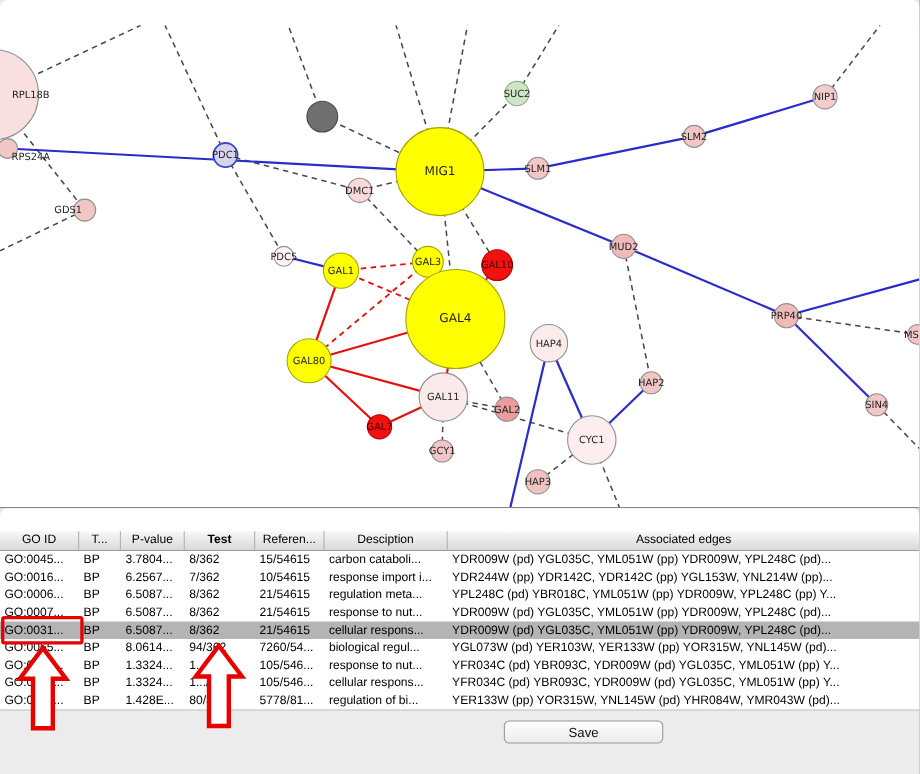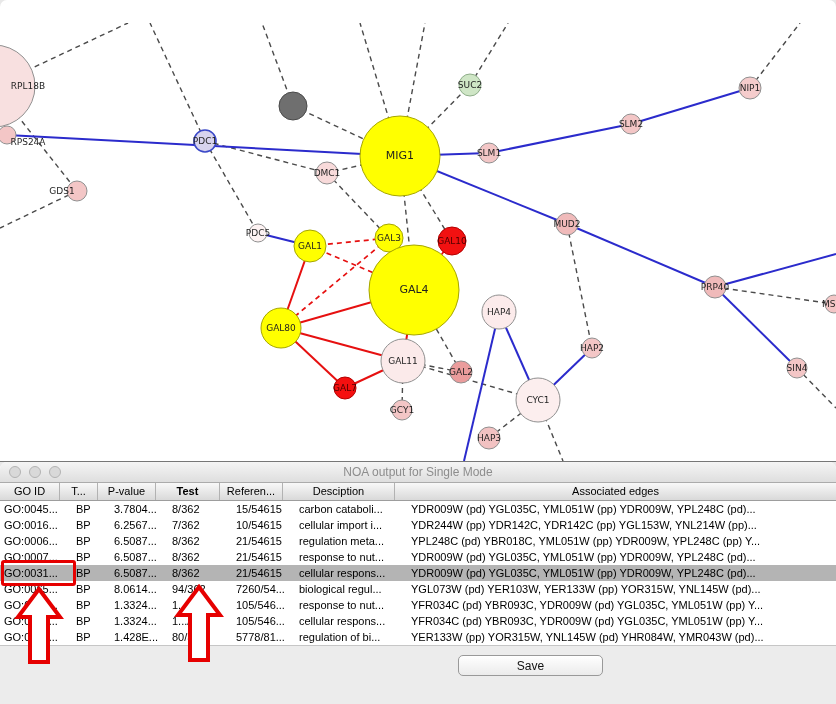--- a/index.html
+++ b/index.html
@@ -159,32 +159,24 @@
           <text x="402" y="390" text-anchor="middle" font-size="9" fill="#1f1f1f">GCY1</text>
           <circle cx="538" cy="377" r="22" fill="#fceeee" stroke="#909090" stroke-width="1"></circle>
           <text x="538" y="380" text-anchor="middle" font-size="9" fill="#1f1f1f">CYC1</text>
           <circle cx="489" cy="415" r="11" fill="#f2c2c2" stroke="#909090" stroke-width="1"></circle>
           <text x="489" y="418" text-anchor="middle" font-size="9" fill="#1f1f1f">HAP3</text>
         </svg>
     </div>
   </div>
 
   <div class="window output-window">
-    <div class="titlebar inactive">
-      <div class="traffic">
-        <span class="tl gray"></span>
-        <span class="tl gray"></span>
-        <span class="tl gray"></span>
-      </div>
-      <div class="win-title">NOA output for Single Mode</div>
-    </div>
 
     <div class="noa-table" id="noa-table">
         <div class="t-header">
-          <div class="t-hcell" style="width: 60px;">GO ID</div>
+          <div class="t-hcell" style="width: 72px;">GO ID</div>
           <div class="t-hcell" style="width: 38px;">T...</div>
           <div class="t-hcell" style="width: 58px;">P-value</div>
           <div class="t-hcell" style="width: 64px; font-weight: bold;">Test</div>
           <div class="t-hcell" style="width: 63px;">Referen...</div>
           <div class="t-hcell" style="width: 112px;">Desciption</div>
           <div class="t-hcell last">Associated edges</div>
         </div>
         <div class="t-row">
           <div class="t-cell" style="width: 72px;">GO:0045...</div>
           <div class="t-cell" style="width: 38px;">BP</div>
@@ -193,21 +185,21 @@
           <div class="t-cell" style="width: 63px;">15/54615</div>
           <div class="t-cell" style="width: 112px;">carbon cataboli...</div>
           <div class="t-cell last">YDR009W (pd) YGL035C, YML051W (pp) YDR009W, YPL248C (pd)...</div>
         </div>
         <div class="t-row">
           <div class="t-cell" style="width: 72px;">GO:0016...</div>
           <div class="t-cell" style="width: 38px;">BP</div>
           <div class="t-cell" style="width: 58px;">6.2567...</div>
           <div class="t-cell" style="width: 64px;">7/362</div>
           <div class="t-cell" style="width: 63px;">10/54615</div>
-          <div class="t-cell" style="width: 112px;">cellular import i...</div>
+          <div class="t-cell" style="width: 112px;">response import i...</div>
           <div class="t-cell last">YDR244W (pp) YDR142C, YDR142C (pp) YGL153W, YNL214W (pp)...</div>
         </div>
         <div class="t-row">
           <div class="t-cell" style="width: 72px;">GO:0006...</div>
           <div class="t-cell" style="width: 38px;">BP</div>
           <div class="t-cell" style="width: 58px;">6.5087...</div>
           <div class="t-cell" style="width: 64px;">8/362</div>
           <div class="t-cell" style="width: 63px;">21/54615</div>
           <div class="t-cell" style="width: 112px;">regulation meta...</div>
           <div class="t-cell last">YPL248C (pd) YBR018C, YML051W (pp) YDR009W, YPL248C (pp) Y...</div>

